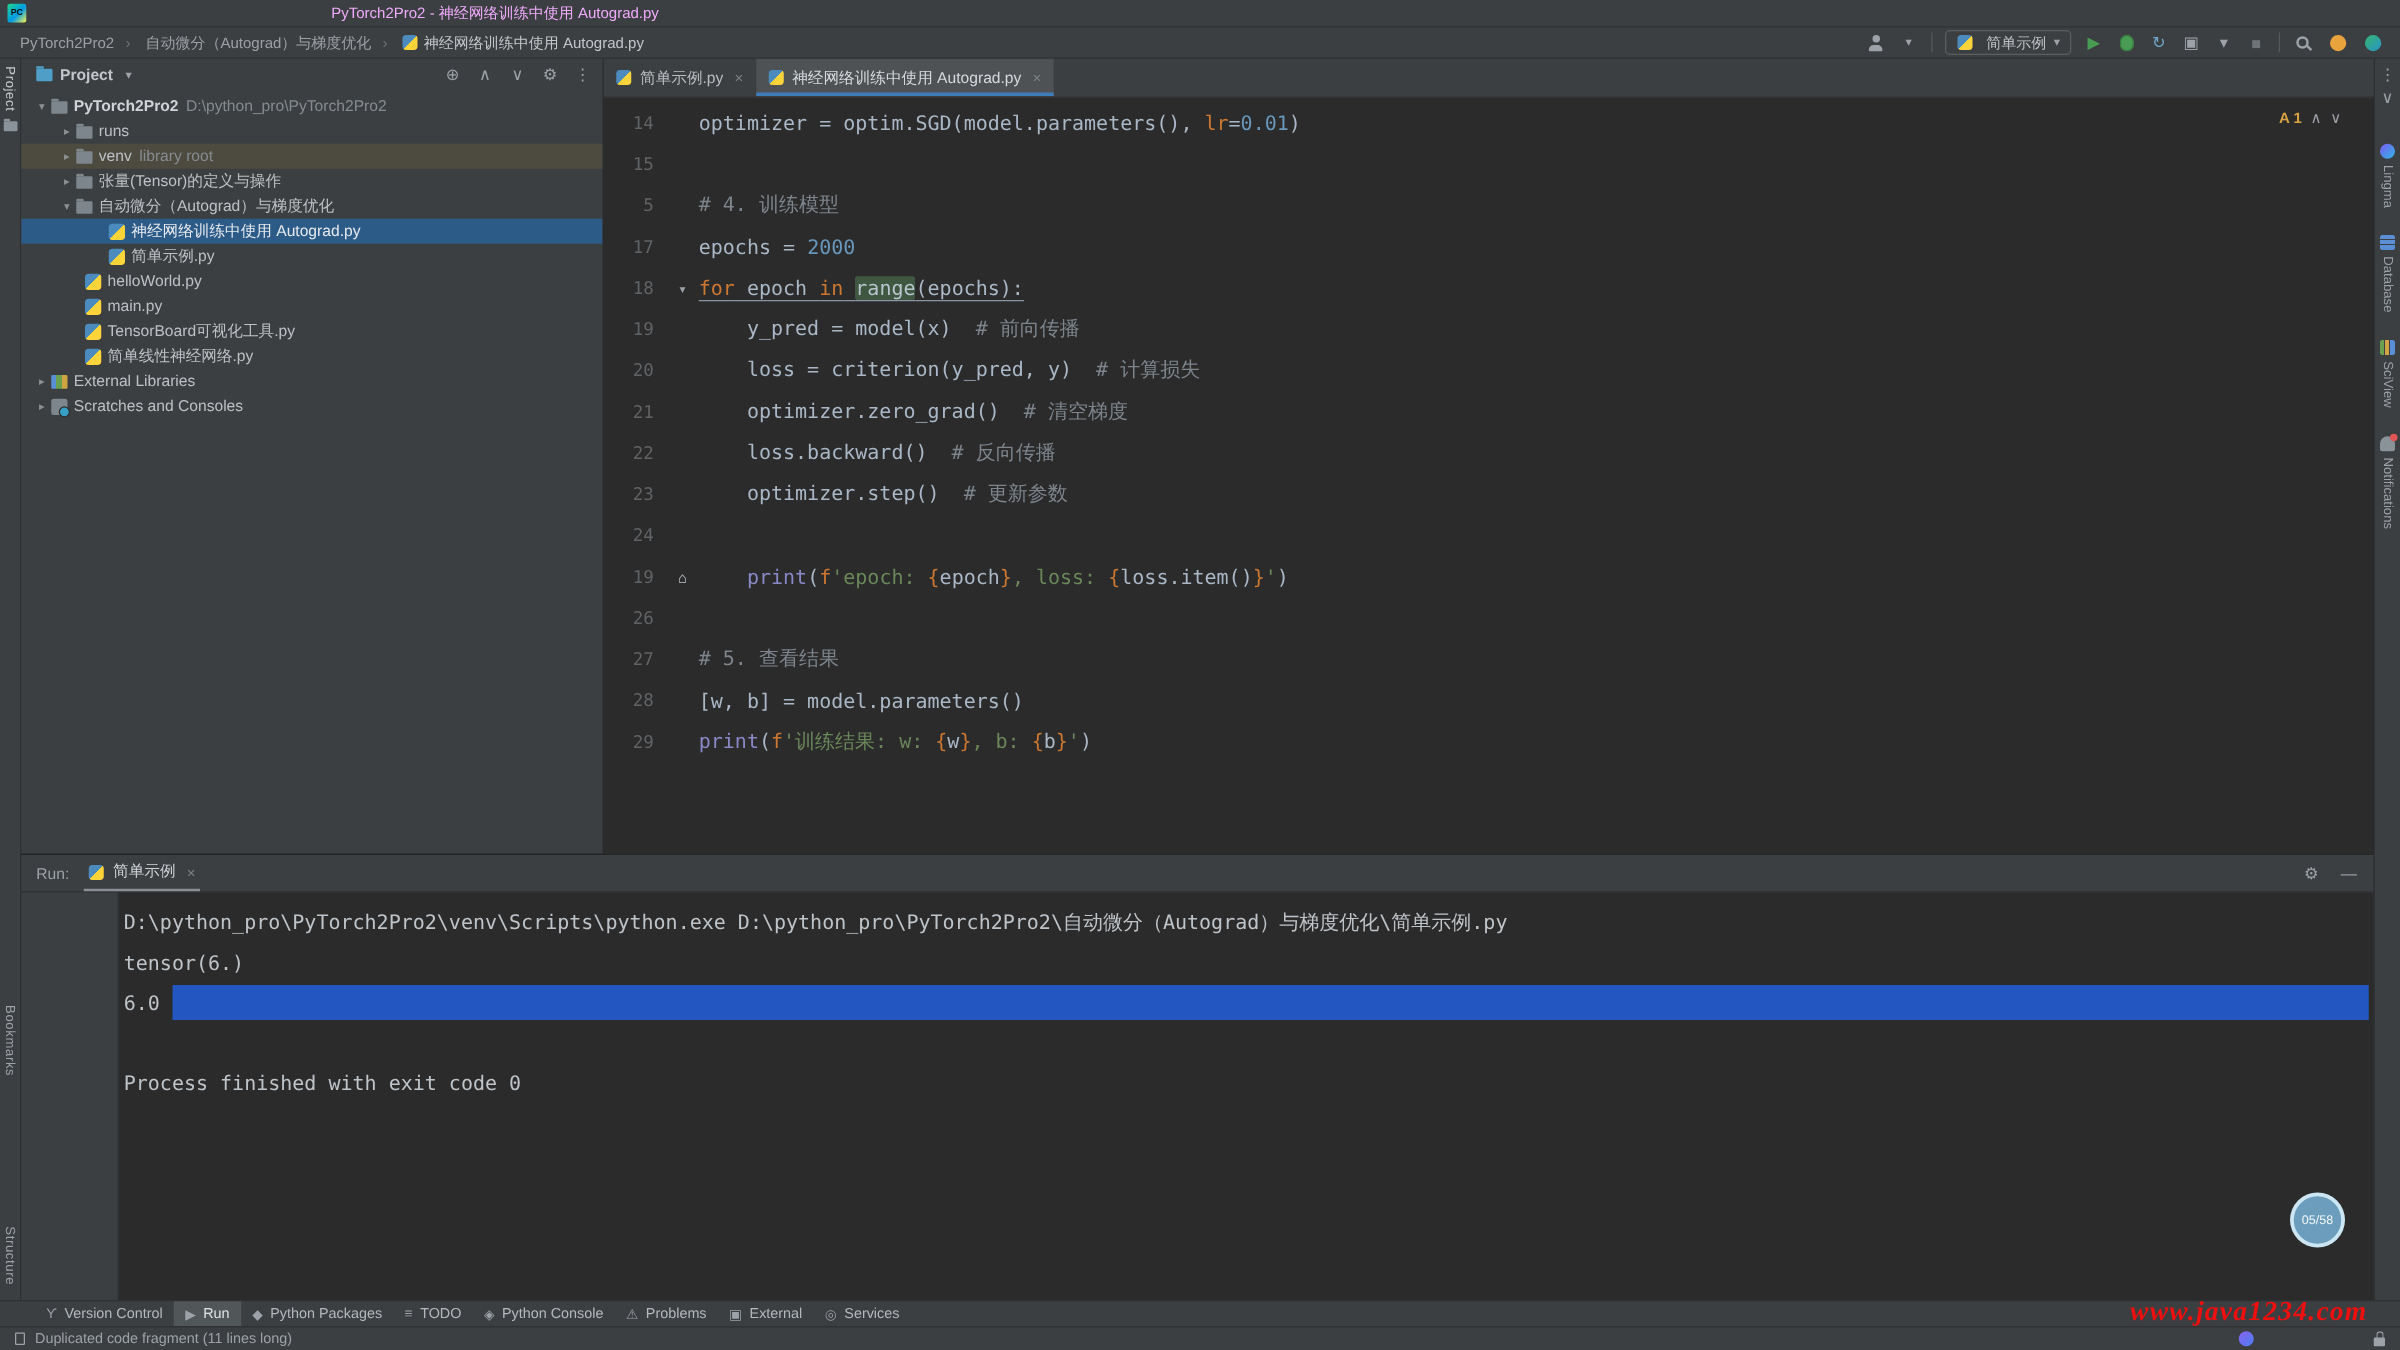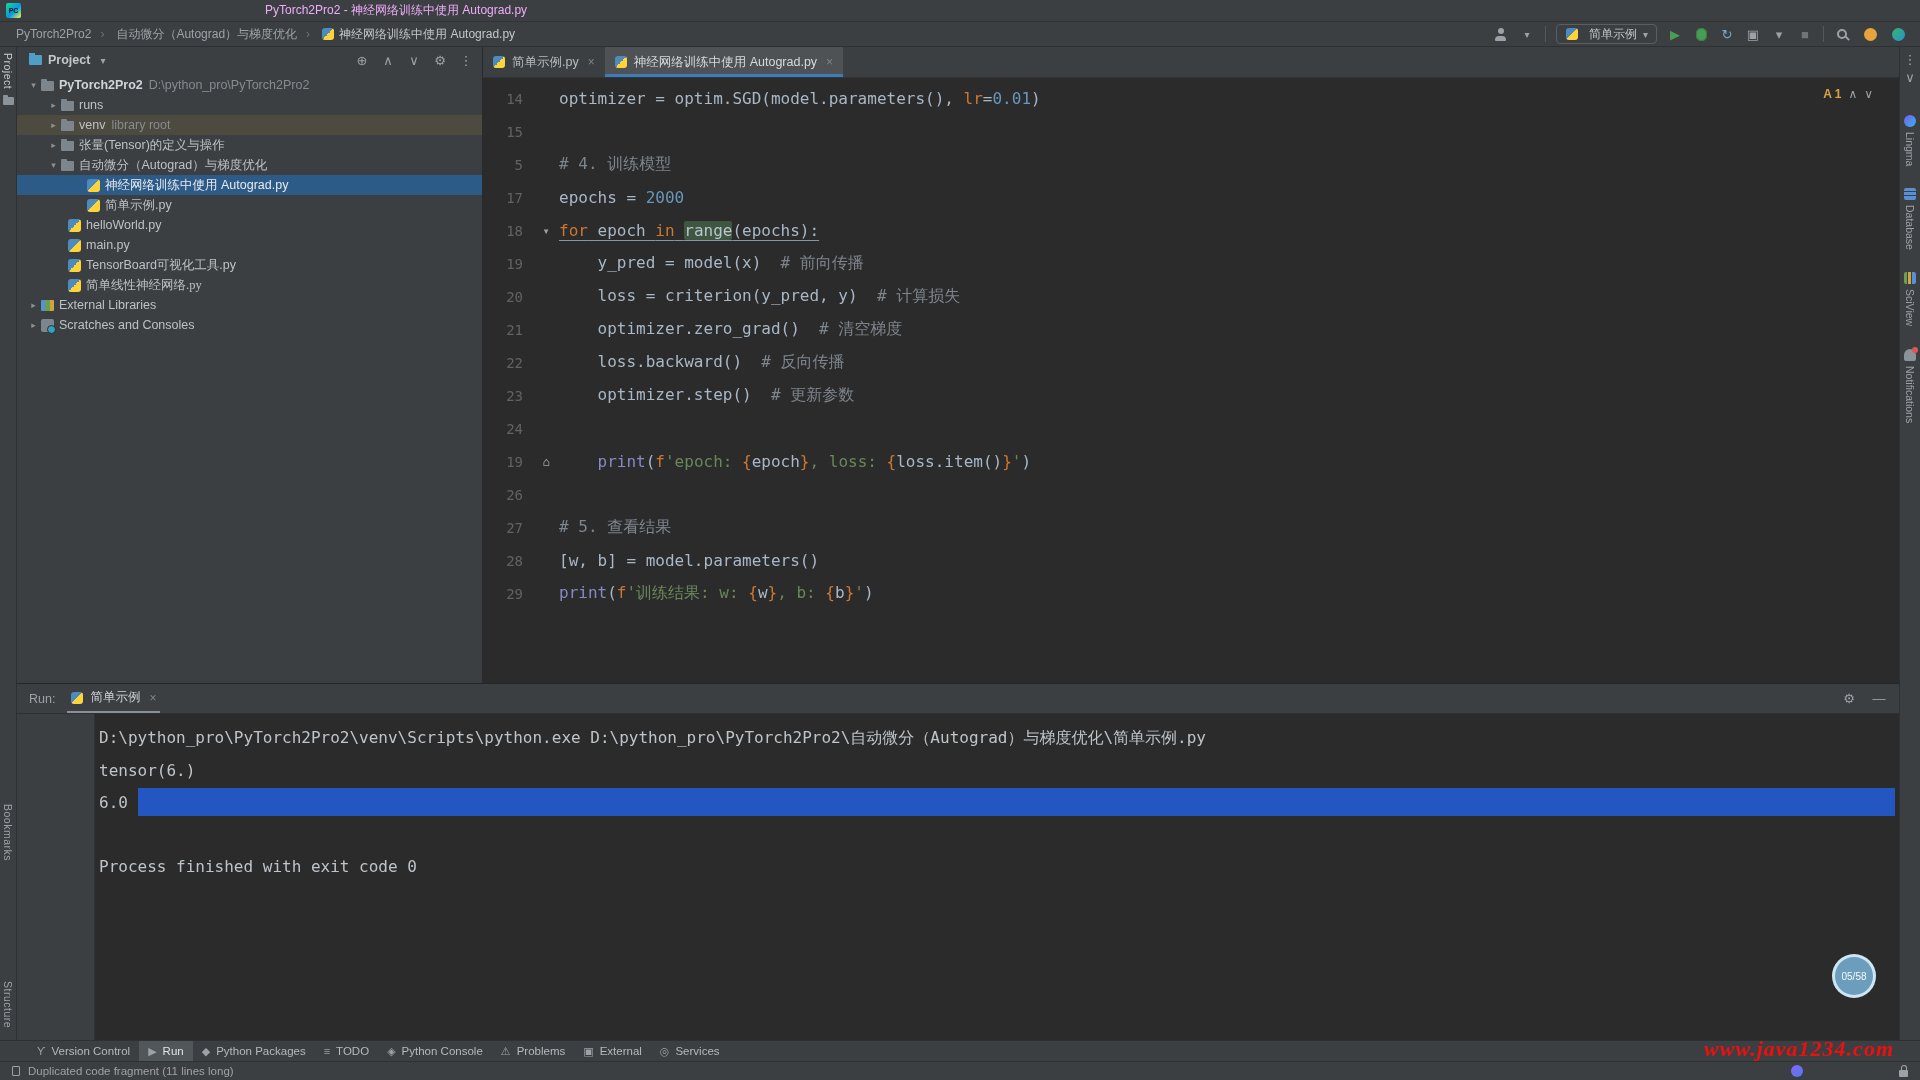--- a/index.html
+++ b/index.html
@@ -333,21 +333,21 @@
     <span class="t-icon ic-py" style="display: inline-block;"></span>
     <span class="t-label">main.py</span>
     <span class="t-hint"></span>
   </div>
               <div class="tree-row" style="padding-left: 37px; text-align: right;">
     <span class="t-arrow"></span>
     <span class="t-icon ic-py" style="display: inline-block;"></span>
     <span class="t-label">TensorBoard可视化工具.py</span>
     <span class="t-hint"></span>
   </div>
-              <div class="tree-row" style="padding-left: 37px; font-family: Liberation Serif, serif;">
+              <div class="tree-row" style="padding-left: 37px;">
     <span class="t-arrow"></span>
     <span class="t-icon ic-py" style="display: inline-block;"></span>
     <span class="t-label">简单线性神经网络.py</span>
     <span class="t-hint"></span>
   </div>
               <div class="tree-row" style="padding-left: 10px;">
     <span class="t-arrow">▸</span>
     <span class="t-icon ic-lib" style="display: inline-block;"></span>
     <span class="t-label">External Libraries</span>
     <span class="t-hint"></span>

